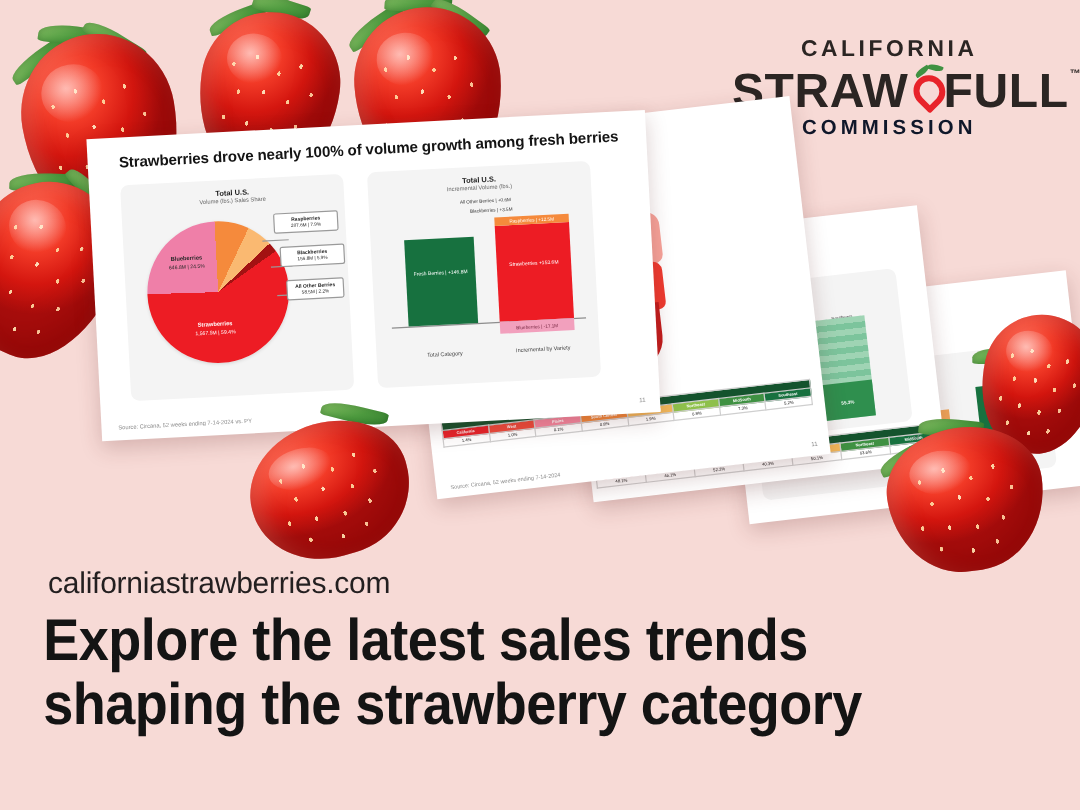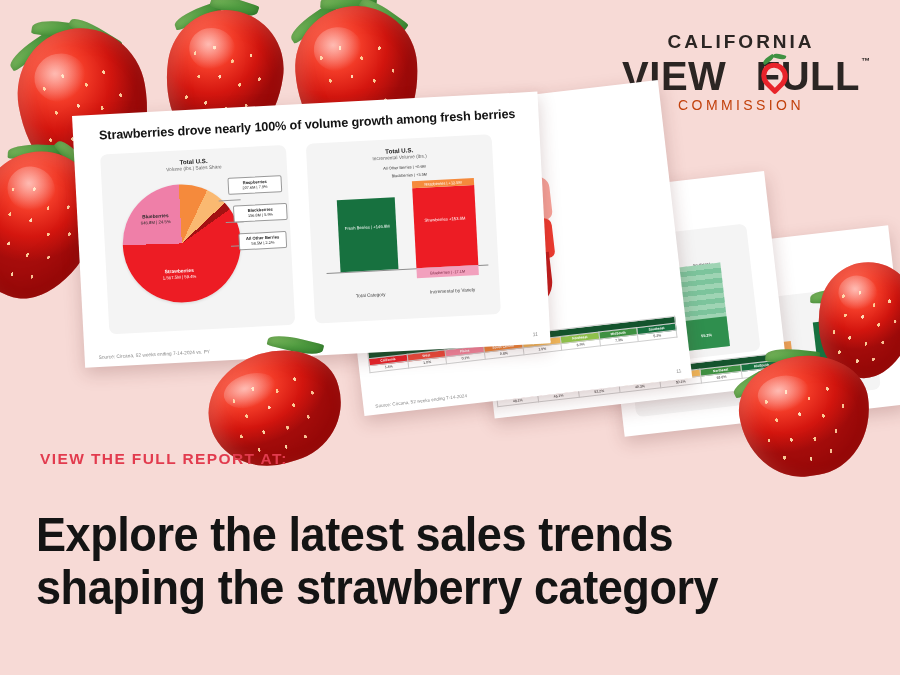--- a/index.html
+++ b/index.html
@@ -48,21 +48,21 @@
     position:absolute;background:linear-gradient(150deg,#8fc46a 0%,#4e9b3f 55%,#2f7a2c 100%);
     border-radius:60% 10% 60% 10%;
     box-shadow:inset 0 0 6px rgba(20,70,20,.35);
   }
 
   
   .logo{position:absolute;right:28px;top:32px;text-align:center;width:262px;}
   .logo .l1{font-size:19px;letter-spacing:3.0px;color:#2b2523;font-weight:700;line-height:1;}
   .logo .l2{position:relative;font-size:40px;letter-spacing:.5px;color:#2b2523;font-weight:900;line-height:1.05;margin-top:4px;white-space:nowrap;}
   .logo .l2 .tm{position:absolute;font-size:9px;top:2px;margin-left:1px;font-weight:700;}
-  .logo .l3{font-size:14px;letter-spacing:3.4px;color:#c2410c;font-weight:400;line-height:1;margin-top:1px;}
+  .logo .l3{font-size:17px;letter-spacing:3.4px;color:#0f172a;font-weight:700;line-height:1;margin-top:1px;}
   .logo .berrymark{position:absolute;left:148px;top:2px;width:34px;height:36px;}
   .logo .berrymark .heart{
     position:absolute;left:3px;top:6px;width:27px;height:26px;
     border:5px solid #e8232a;border-radius:50% 50% 8% 50%;transform:rotate(45deg);
     box-sizing:border-box;
   }
   .logo .berrymark .lf{position:absolute;width:13px;height:5px;background:#3f9142;border-radius:60% 10% 60% 10%;}
 
   
   .slide{position:absolute;background:#fff;box-shadow:0 6px 18px rgba(90,30,30,.22);overflow:hidden;}
@@ -172,21 +172,21 @@
   <div class="berry" style="left:-26px;top:150px;width:120px;height:150px;transform:rotate(24deg);">
     <div class="leaf" style="left:4px;top:0px;width:56px;height:15px;transform:rotate(-22deg);"></div>
     <div class="leaf" style="left:46px;top:-8px;width:50px;height:14px;transform:rotate(26deg);"></div>
     <div class="body"></div>
       <div class="shine"></div>
   </div>
 
   <div class="logo">
     <div class="l1">CALIFORNIA</div>
     <div class="l2">
-      <span>VIEW</span><span style="opacity:0;">B</span><span>FULL</span><span class="tm">™</span>
+      <span>STRAW</span><span style="opacity:0;">B</span><span>FULL</span><span class="tm">™</span>
       <span class="berrymark">
         <span class="lf" style="left:4px;top:0px;transform:rotate(-34deg);"></span>
         <span class="lf" style="left:15px;top:-3px;transform:rotate(16deg);"></span>
         <span class="heart"></span>
       </span>
     </div>
     <div class="l3">COMMISSION</div>
   </div>
 
   <div class="slide" id="slide4">
@@ -427,19 +427,19 @@
       <div class="shine"></div>
   </div>
 
   <div class="berry" style="left:740px;top:356px;width:130px;height:120px;transform:rotate(-8deg);">
     <div class="leaf" style="left:-4px;top:10px;width:58px;height:15px;transform:rotate(-18deg);"></div>
     <div class="leaf" style="left:34px;top:-8px;width:54px;height:15px;transform:rotate(14deg);"></div>
     <div class="body"></div>
       <div class="shine"></div>
   </div>
 
-  <div class="viewline">VIEW THE FULL REPORT AT:</div>
+  <div class="urlline">californiastrawberries.com</div>
   <div class="headline">
     <div>Explore the latest sales trends</div>
     <div>shaping the strawberry category</div>
   </div>
 
 </div>
 
 </body></html>

